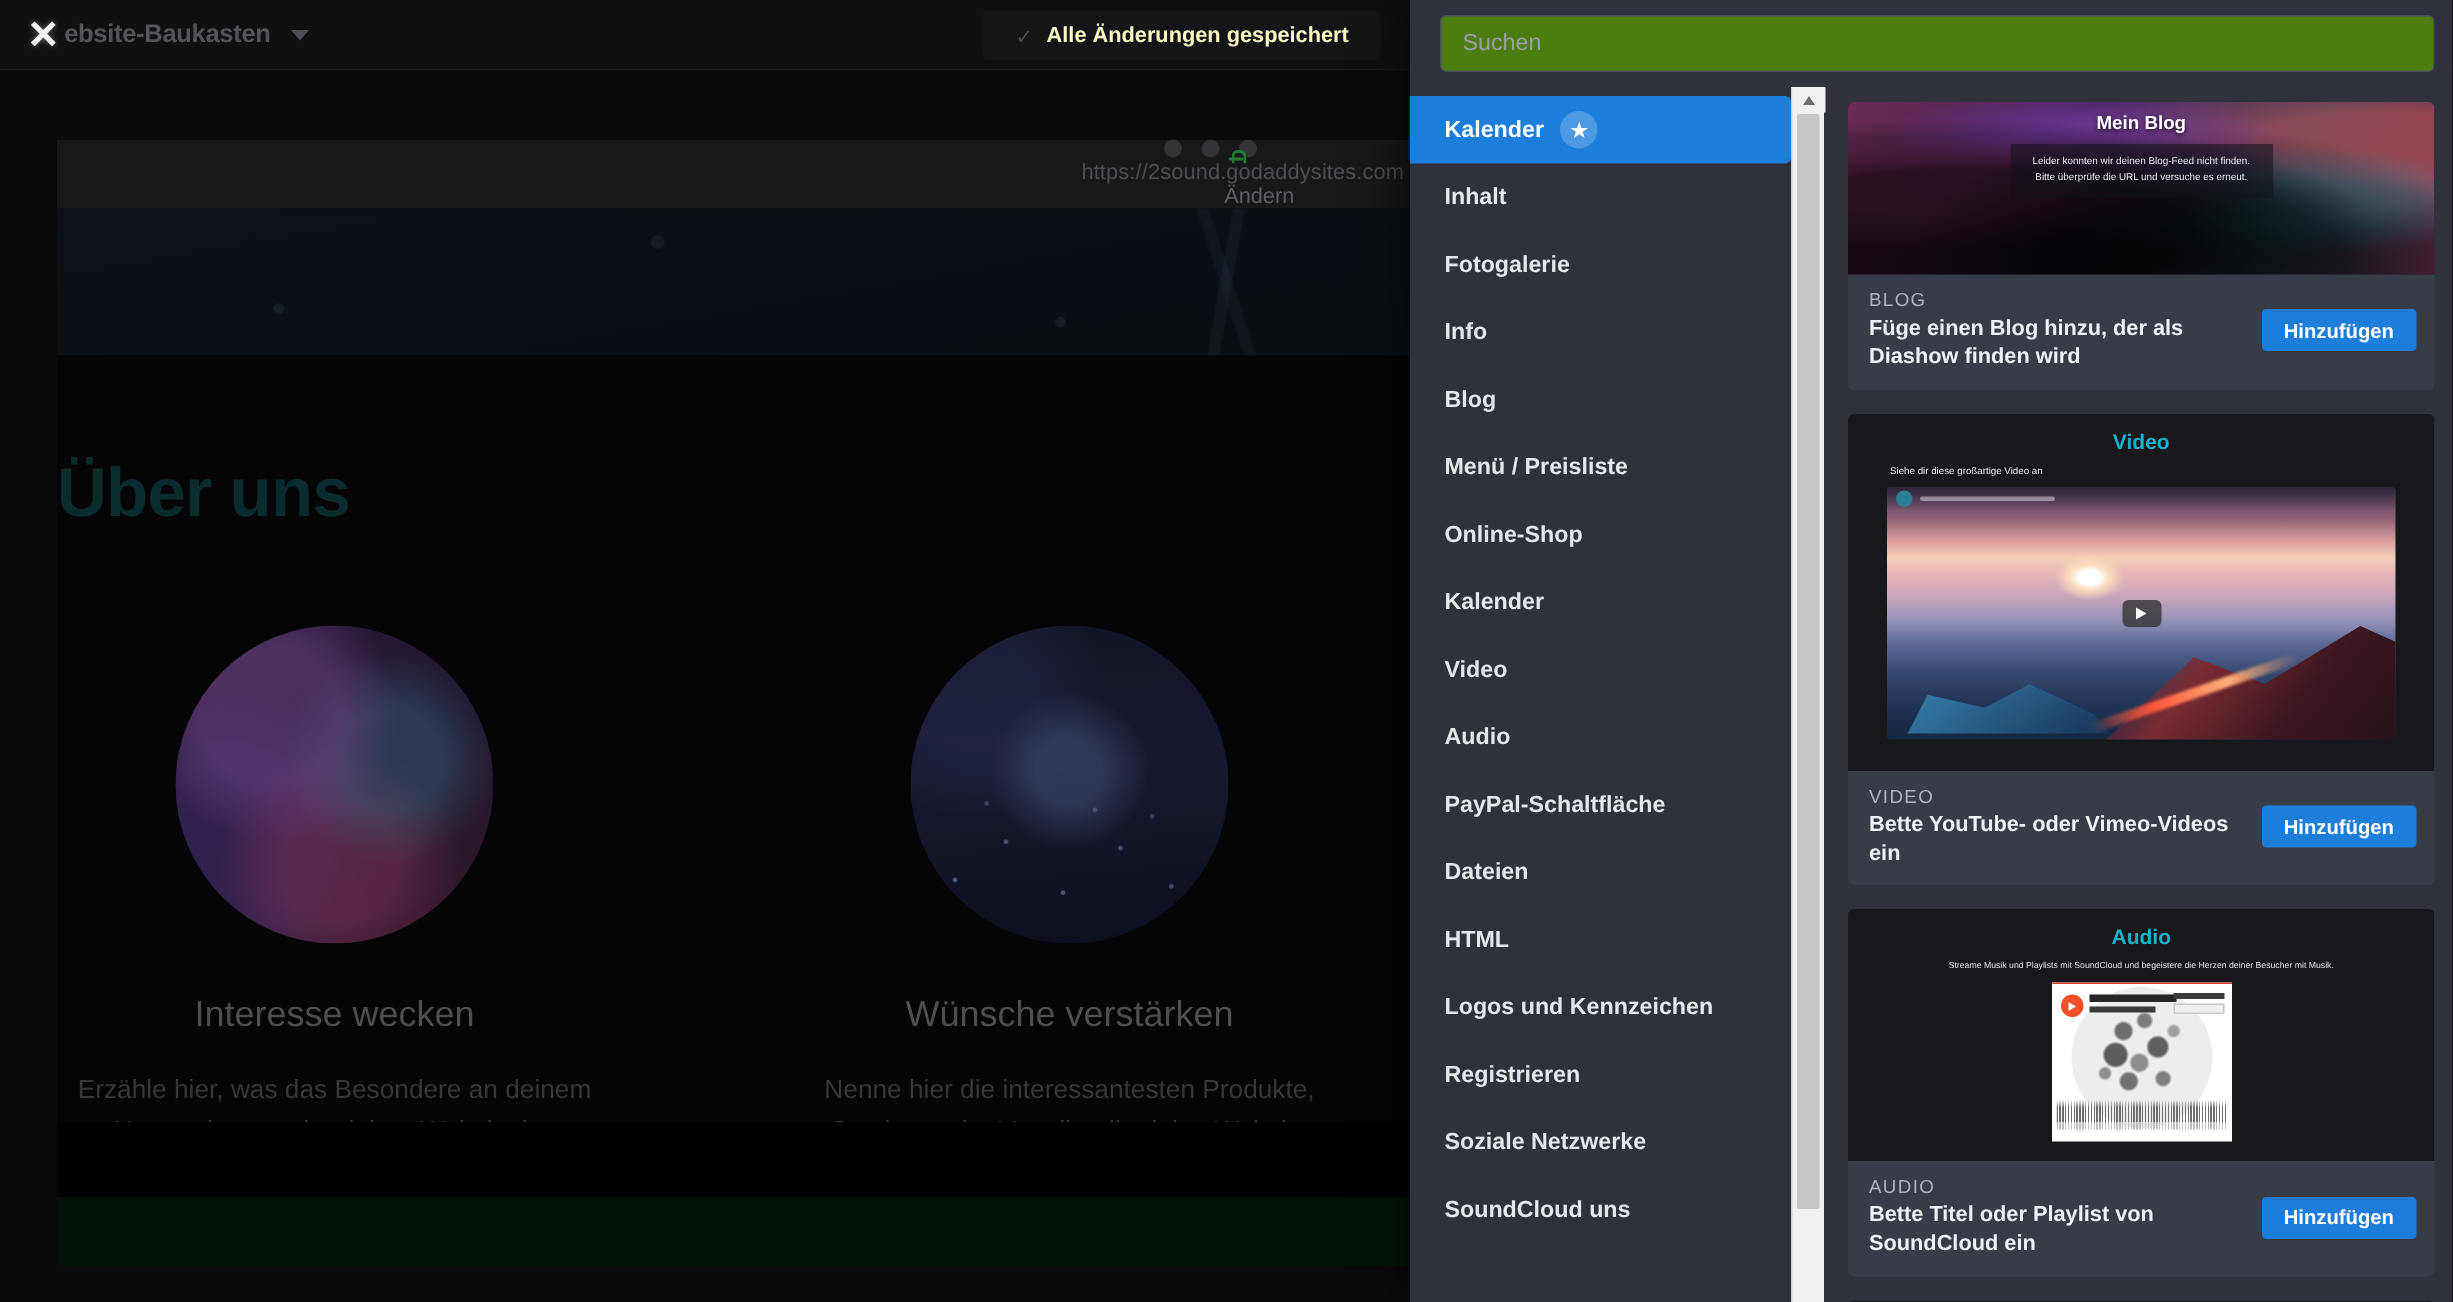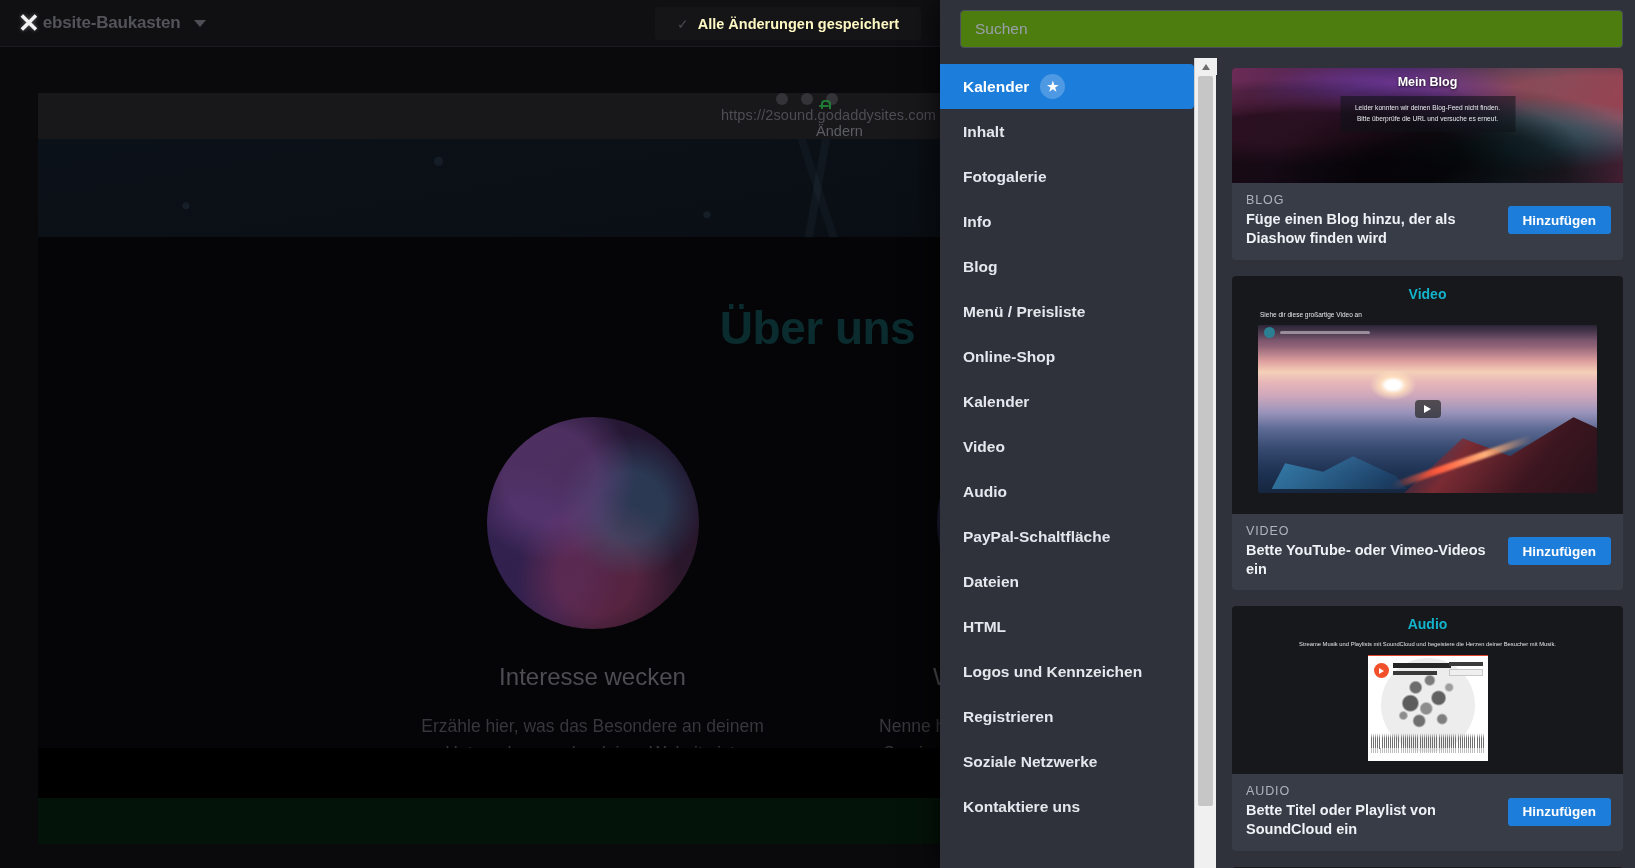--- a/index.html
+++ b/index.html
@@ -78,25 +78,25 @@
       radial-gradient(circle at 43% 65%, rgba(120,150,190,.10) 0 3px, transparent 4px),
       radial-gradient(circle at 58% 30%, rgba(120,150,190,.08) 0 4px, transparent 5px),
       radial-gradient(circle at 72% 62%, rgba(120,150,190,.09) 0 3px, transparent 4px),
       radial-gradient(circle at 88% 40%, rgba(120,150,190,.08) 0 4px, transparent 5px),
       linear-gradient(100deg, transparent 0 49.7%, rgba(120,150,190,.06) 49.8% 50.2%, transparent 50.3%),
       linear-gradient(72deg, transparent 0 49.7%, rgba(120,150,190,.05) 49.8% 50.2%, transparent 50.3%),
       linear-gradient(170deg, #0c1219 0%, #090d12 100%);
   }
   .site-body { position: relative; background: #050507; height: calc(100% - 144px); }
   .site-title {
-    text-align: center; padding-top: 64px;
+    text-align: left; padding-top: 64px;
     font-size: 46px; font-weight: 700; color: #0b2c2f; letter-spacing: -.5px;
   }
   .cards-row {
-    display: flex; justify-content: center; gap: 80px;
+    display: flex; gap: 120px;
     margin-top: 62px;
   }
   .site-card { width: 370px; text-align: center; }
   .circ {
     width: 212px; height: 212px; border-radius: 50%; margin: 0 auto;
     overflow: hidden; position: relative;
   }
   .circ-a {
     background:
       radial-gradient(circle at 30% 28%, rgba(150,90,180,.55) 0 22%, transparent 40%),
@@ -453,21 +453,21 @@
         <div class="cat">
             <span>Logos und Kennzeichen</span>
           </div>
         <div class="cat">
             <span>Registrieren</span>
           </div>
         <div class="cat">
             <span>Soziale Netzwerke</span>
           </div>
         <div class="cat">
-            <span>Kontaktiere uns</span>
+            <span>SoundCloud uns</span>
           </div>
       </div>
 
       <div class="scroll-col">
         <div class="sc-arrow up">
             <span class="sc-tri-up"></span>
           </div>
         <div class="sc-thumb"></div>
       </div>
 

